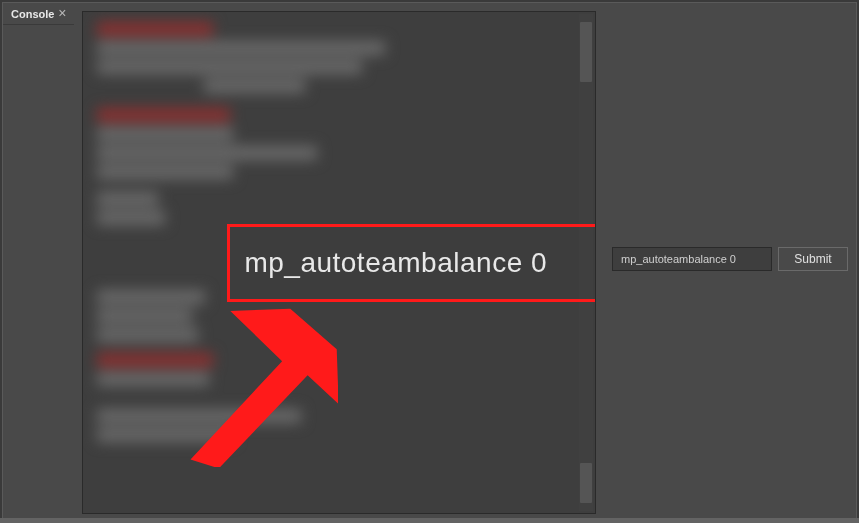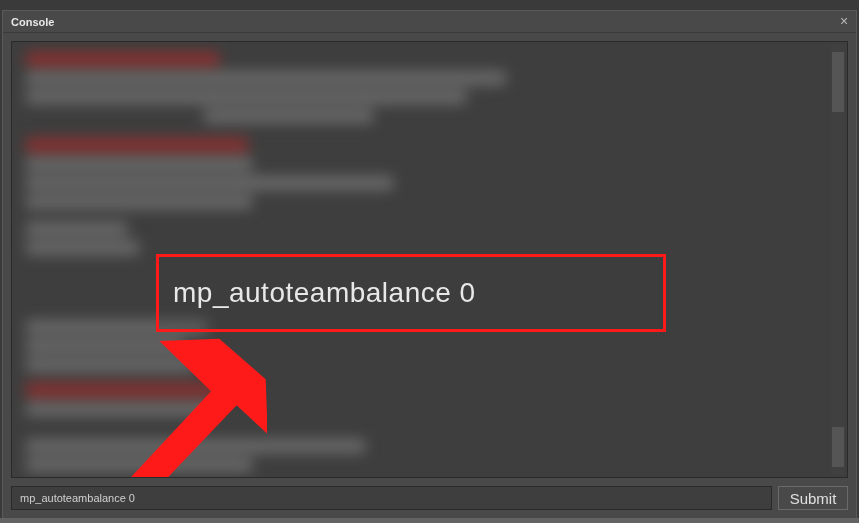--- a/index.html
+++ b/index.html
@@ -17,22 +17,21 @@
     }
     .window {
       position: absolute;
       top: 2px;
       left: 2px;
       right: 2px;
       bottom: 4px;
       background: #494949;
       border: 1px solid #5a5a5a;
       display: flex;
-      flex-direction: column;
-      margin-top: 8px;
+      flex-direction: row;
     }
     .titlebar {
       height: 22px;
       background: #494949;
       display: flex;
       align-items: center;
       justify-content: space-between;
       padding: 0 4px 0 8px;
       border-bottom: 1px solid #3a3a3a;
     }
@@ -149,21 +148,21 @@
       padding: 0 8px;
       font-family: Verdana, sans-serif;
       outline: none;
     }
     .submit-btn {
       width: 70px;
       height: 24px;
       background: #494949;
       border: 1px solid #6a6a6a;
       color: #e0e0e0;
-      font-size: 15px;
+      font-size: 12px;
       font-family: Verdana, sans-serif;
       cursor: pointer;
     }
     .overlay-border {
       position: absolute;
       bottom: 0;
       left: 0;
       right: 0;
       height: 5px;
       background: #636363;

